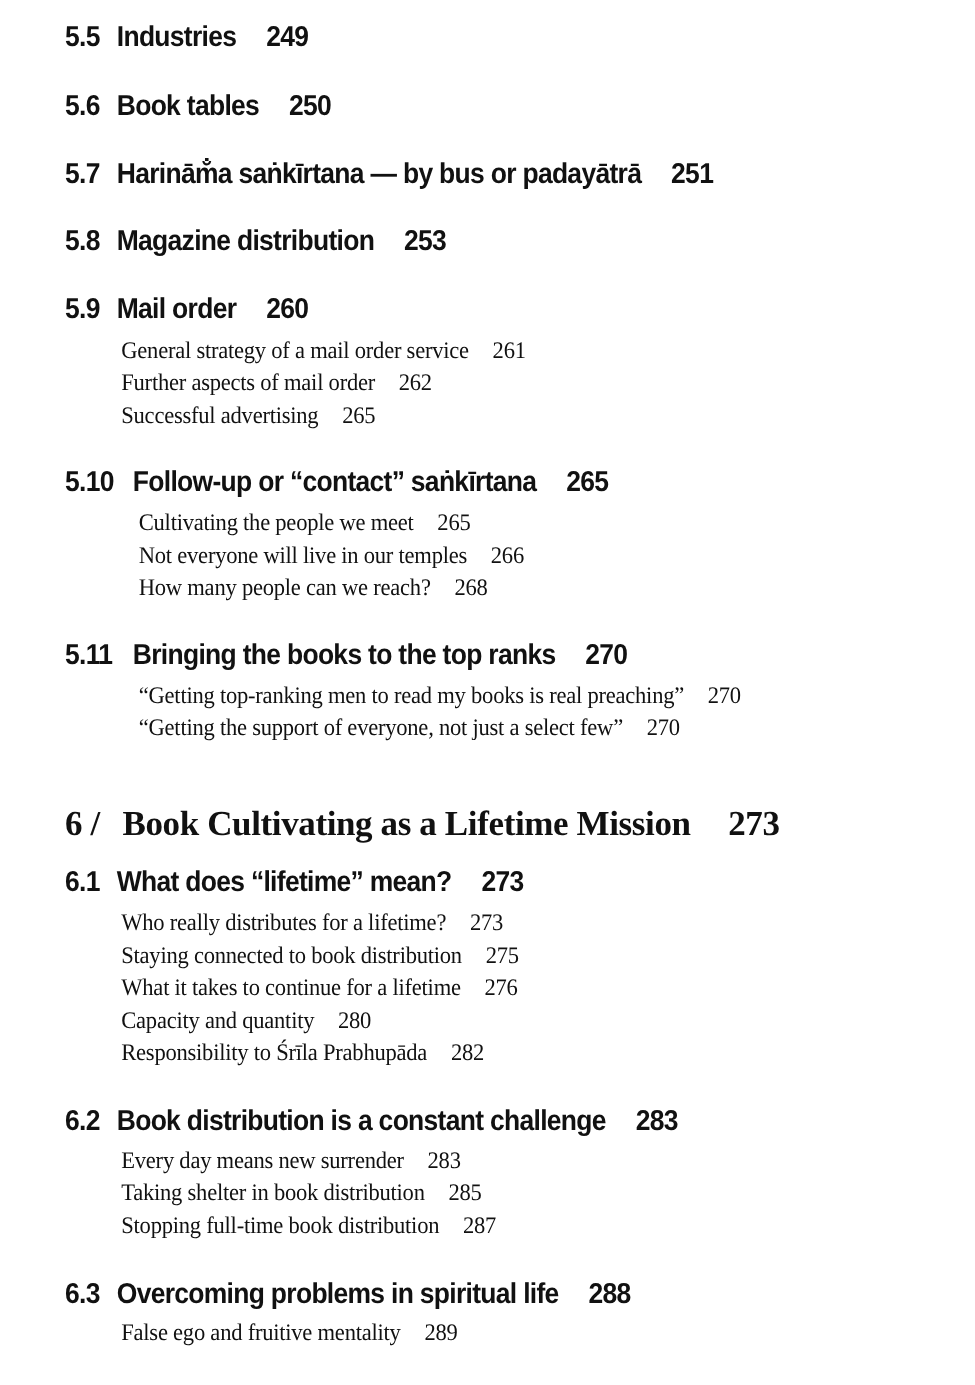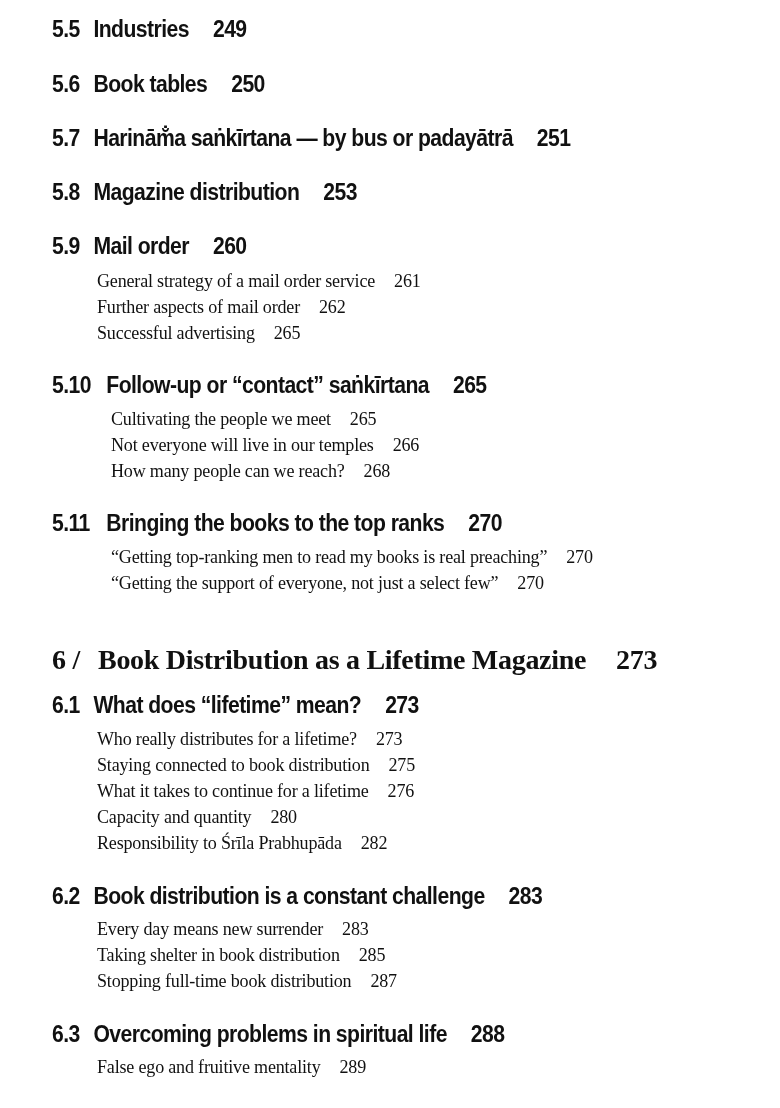--- a/index.html
+++ b/index.html
@@ -64,21 +64,21 @@
     <span class="num" style="width:59px">5.11</span><span>Bringing the books to the top ranks</span><span class="pg">270</span>
   </div>
   <div class="line sub" style="left:111px; top:546px;">
     <span>“Getting top-ranking men to read my books is real preaching”</span><span class="pg">270</span>
   </div>
   <div class="line sub" style="left:111px; top:572px;">
     <span>“Getting the support of everyone, not just a select few”</span><span class="pg">270</span>
   </div>
 
   <div class="line chap" style="left:52px; top:644px;">
-    <span style="display:inline-block; width:46px">6 /</span><span>Book Distribution as a Lifetime Magazine</span><span class="pg">273</span>
+    <span style="display:inline-block; width:46px">6 /</span><span>Book Cultivating as a Lifetime Mission</span><span class="pg">273</span>
   </div>
 
   <div class="line sec" style="left:52px; top:692px;">
     <span class="num" style="width:45px">6.1</span><span>What does “lifetime” mean?</span><span class="pg">273</span>
   </div>
   <div class="line sub" style="left:97px; top:728px;">
     <span>Who really distributes for a lifetime?</span><span class="pg">273</span>
   </div>
   <div class="line sub" style="left:97px; top:754px;">
     <span>Staying connected to book distribution</span><span class="pg">275</span>

